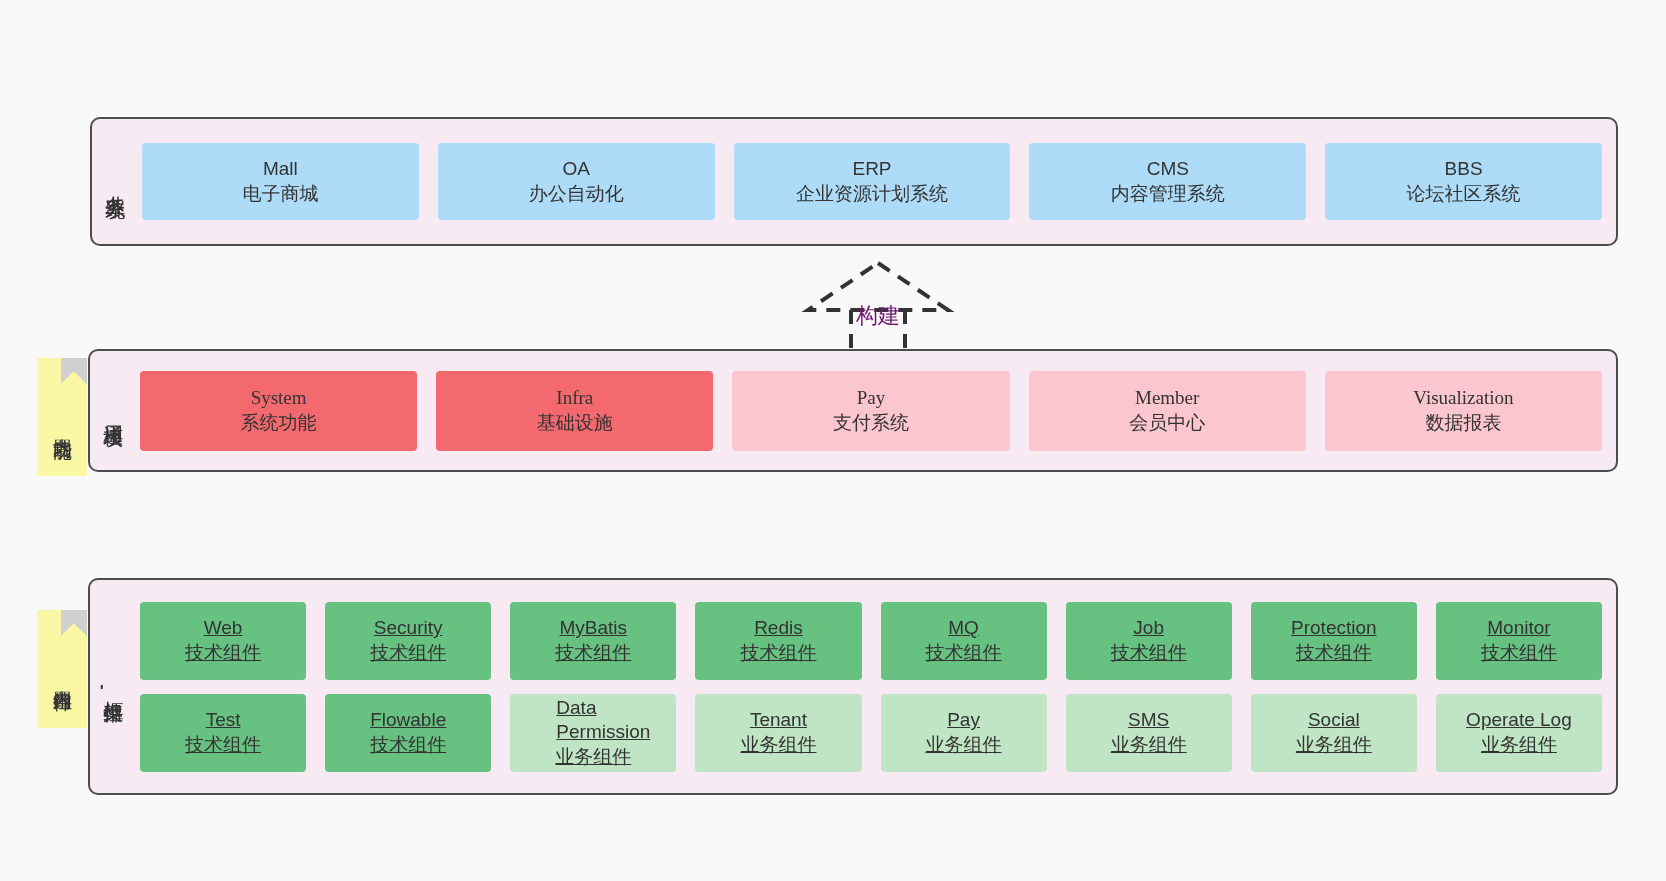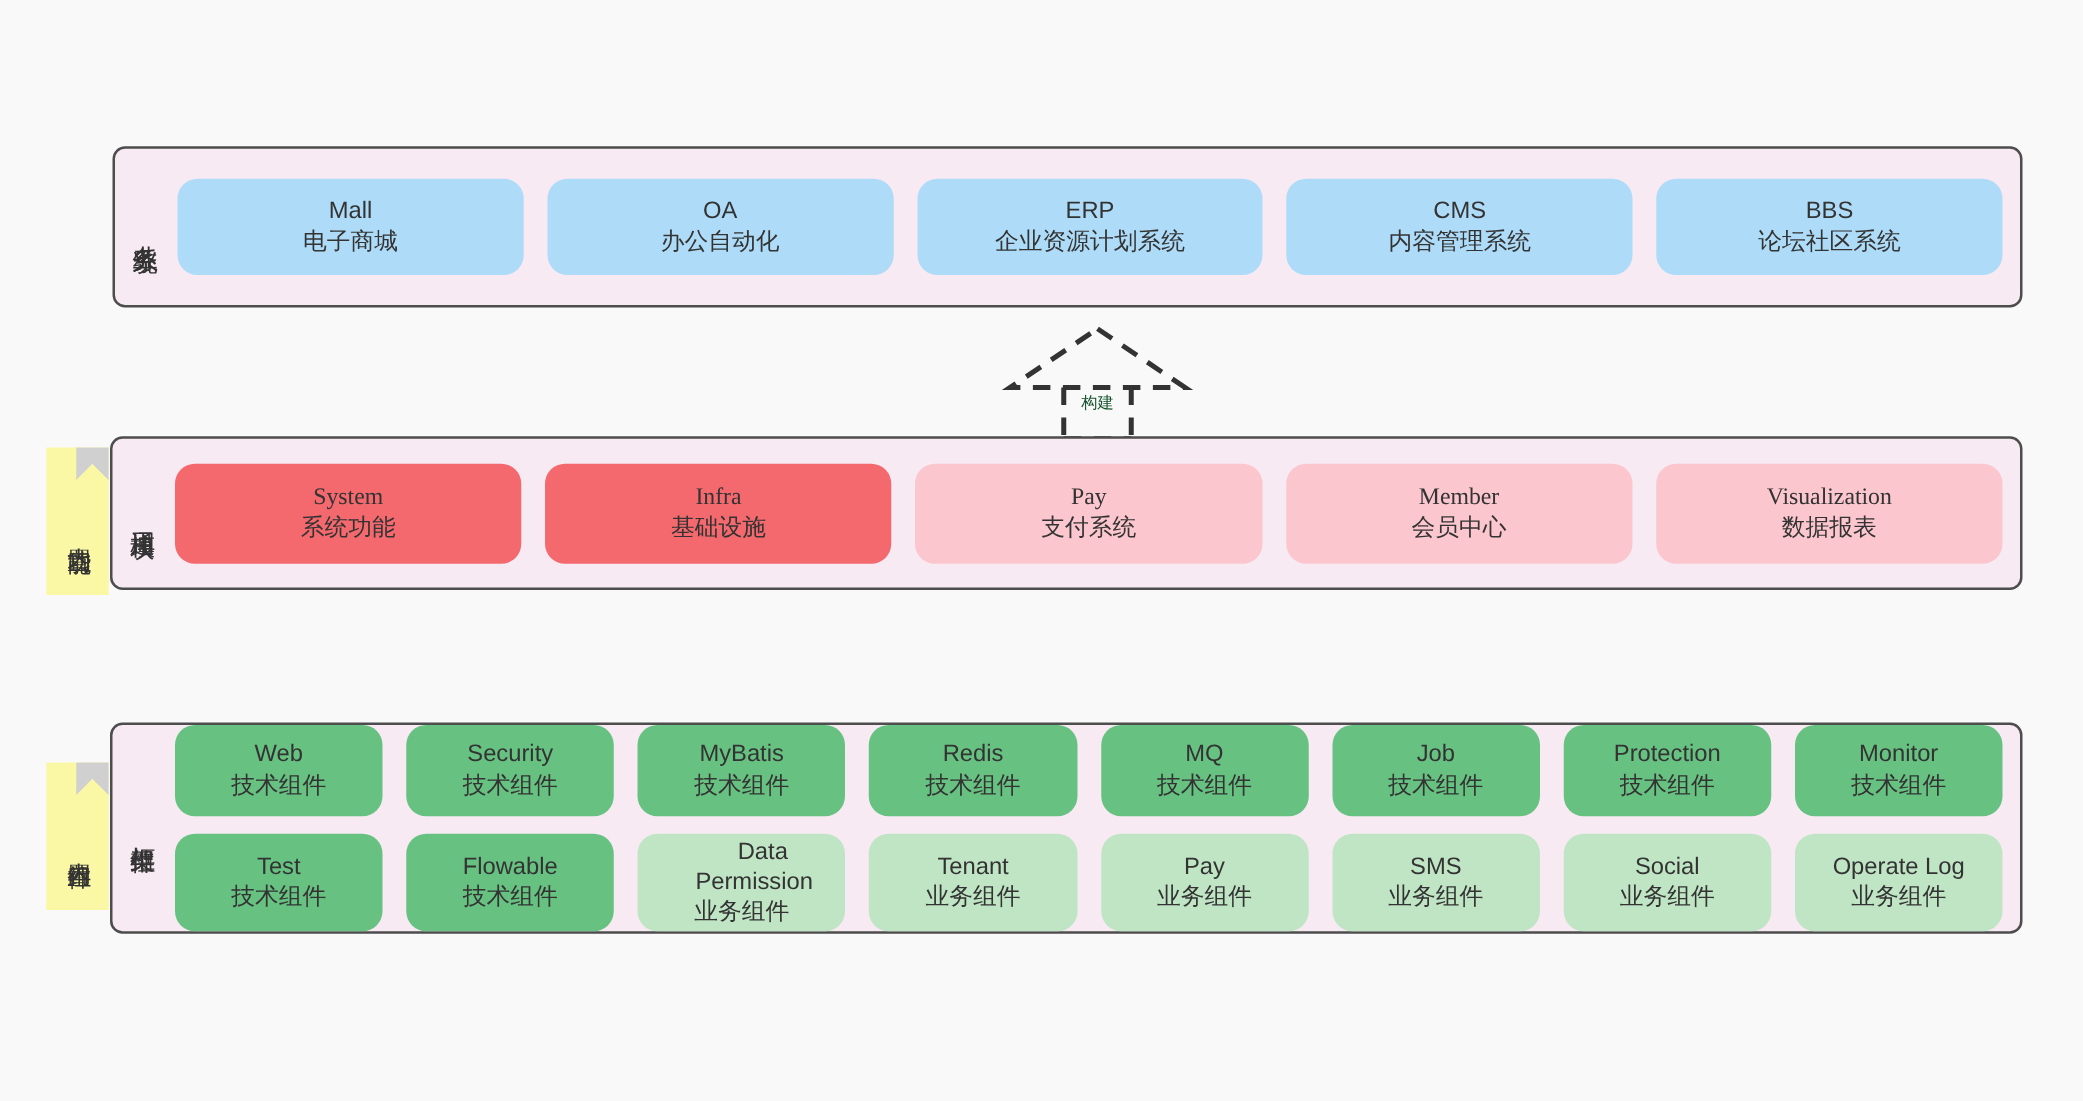--- a/index.html
+++ b/index.html
@@ -61,26 +61,26 @@
   .row {
     display: flex;
     gap: 19px;
     align-items: stretch;
   }
 
   
   .card {
     flex: 1 1 0;
     box-sizing: border-box;
-    border-radius: 16px;
+    border-radius: 4px;
     display: flex;
     flex-direction: column;
     align-items: center;
     justify-content: center;
-    text-align: right;
+    text-align: left;
     font-size: 19px;
     line-height: 1.28;
     color: #333333;
     padding: 4px 6px;
     user-select: none;
   }
   .card .en { display: block; }
   .card .cn { display: block; }
 
   .c-blue        { background: #aedcf8; }
@@ -138,22 +138,22 @@
   .arrow svg {
     position: absolute;
     inset: 0;
     overflow: visible;
   }
   .arrow-label {
     position: absolute;
     left: 50%;
     transform: translateX(-50%);
     bottom: 22px;
-    font-size: 13px;
-    color: #14532d;
+    font-size: 22px;
+    color: #701a75;
     background: transparent;
     white-space: nowrap;
     user-select: none;
   }
 </style>
 </head>
 <body>
 
 <div class="canvas">
 
@@ -227,21 +227,21 @@
       </div>
     </div>
   </div>
 
 
   <div class="note" style="left:37px; top:610px; width:50px; height:118px;">
     <span class="note-fold"></span>
     <span>内置组件</span>
   </div>
 
-  <div class="layer" style="left:88px; top:578px; width:1530px; height:169px;">
+  <div class="layer" style="left:88px; top:578px; width:1530px; height:217px;text-decoration:underline;">
     <div class="layer-title">框架组件</div>
     <div class="layer-body">
 
       <div class="row" style="height:78px;">
         <div class="card c-green">
           <span class="en">Web</span>
           <span class="cn">技术组件</span>
         </div>
         <div class="card c-green">
           <span class="en">Security</span>

